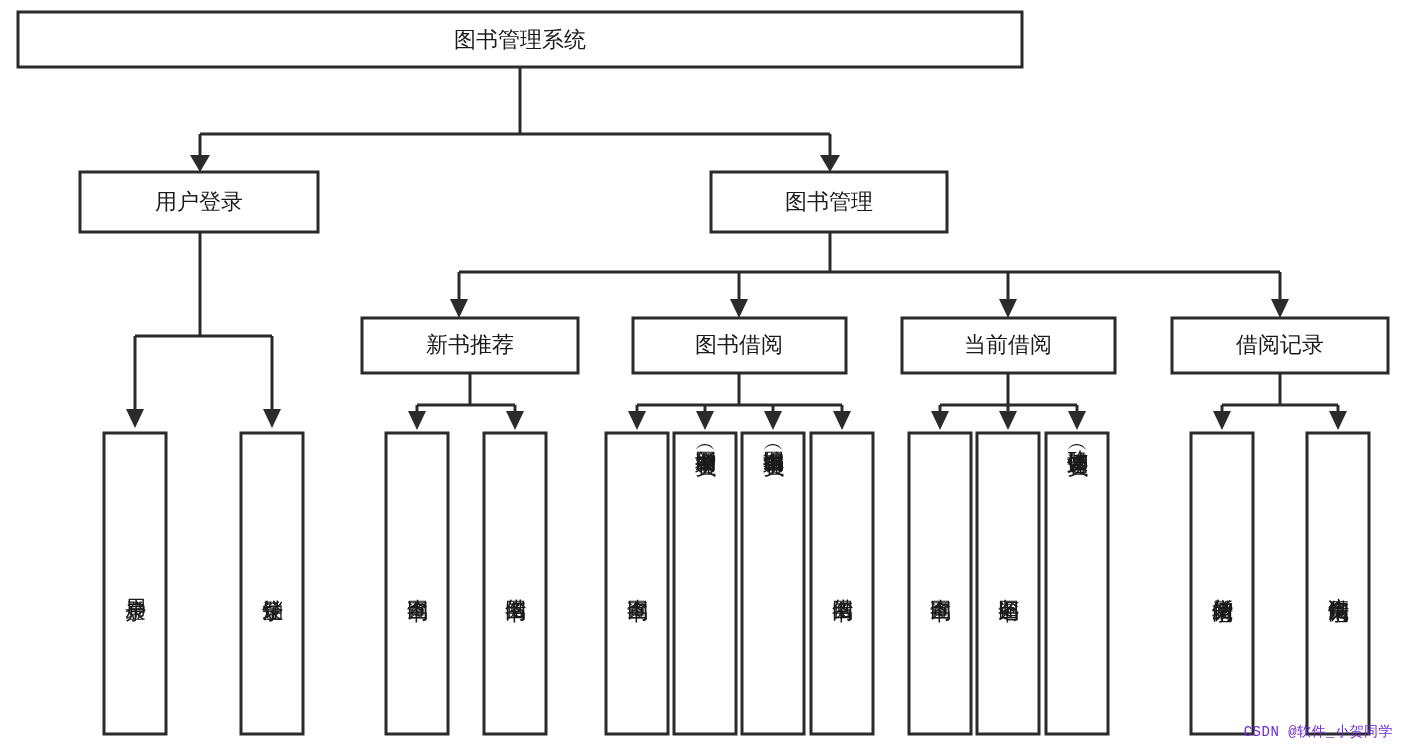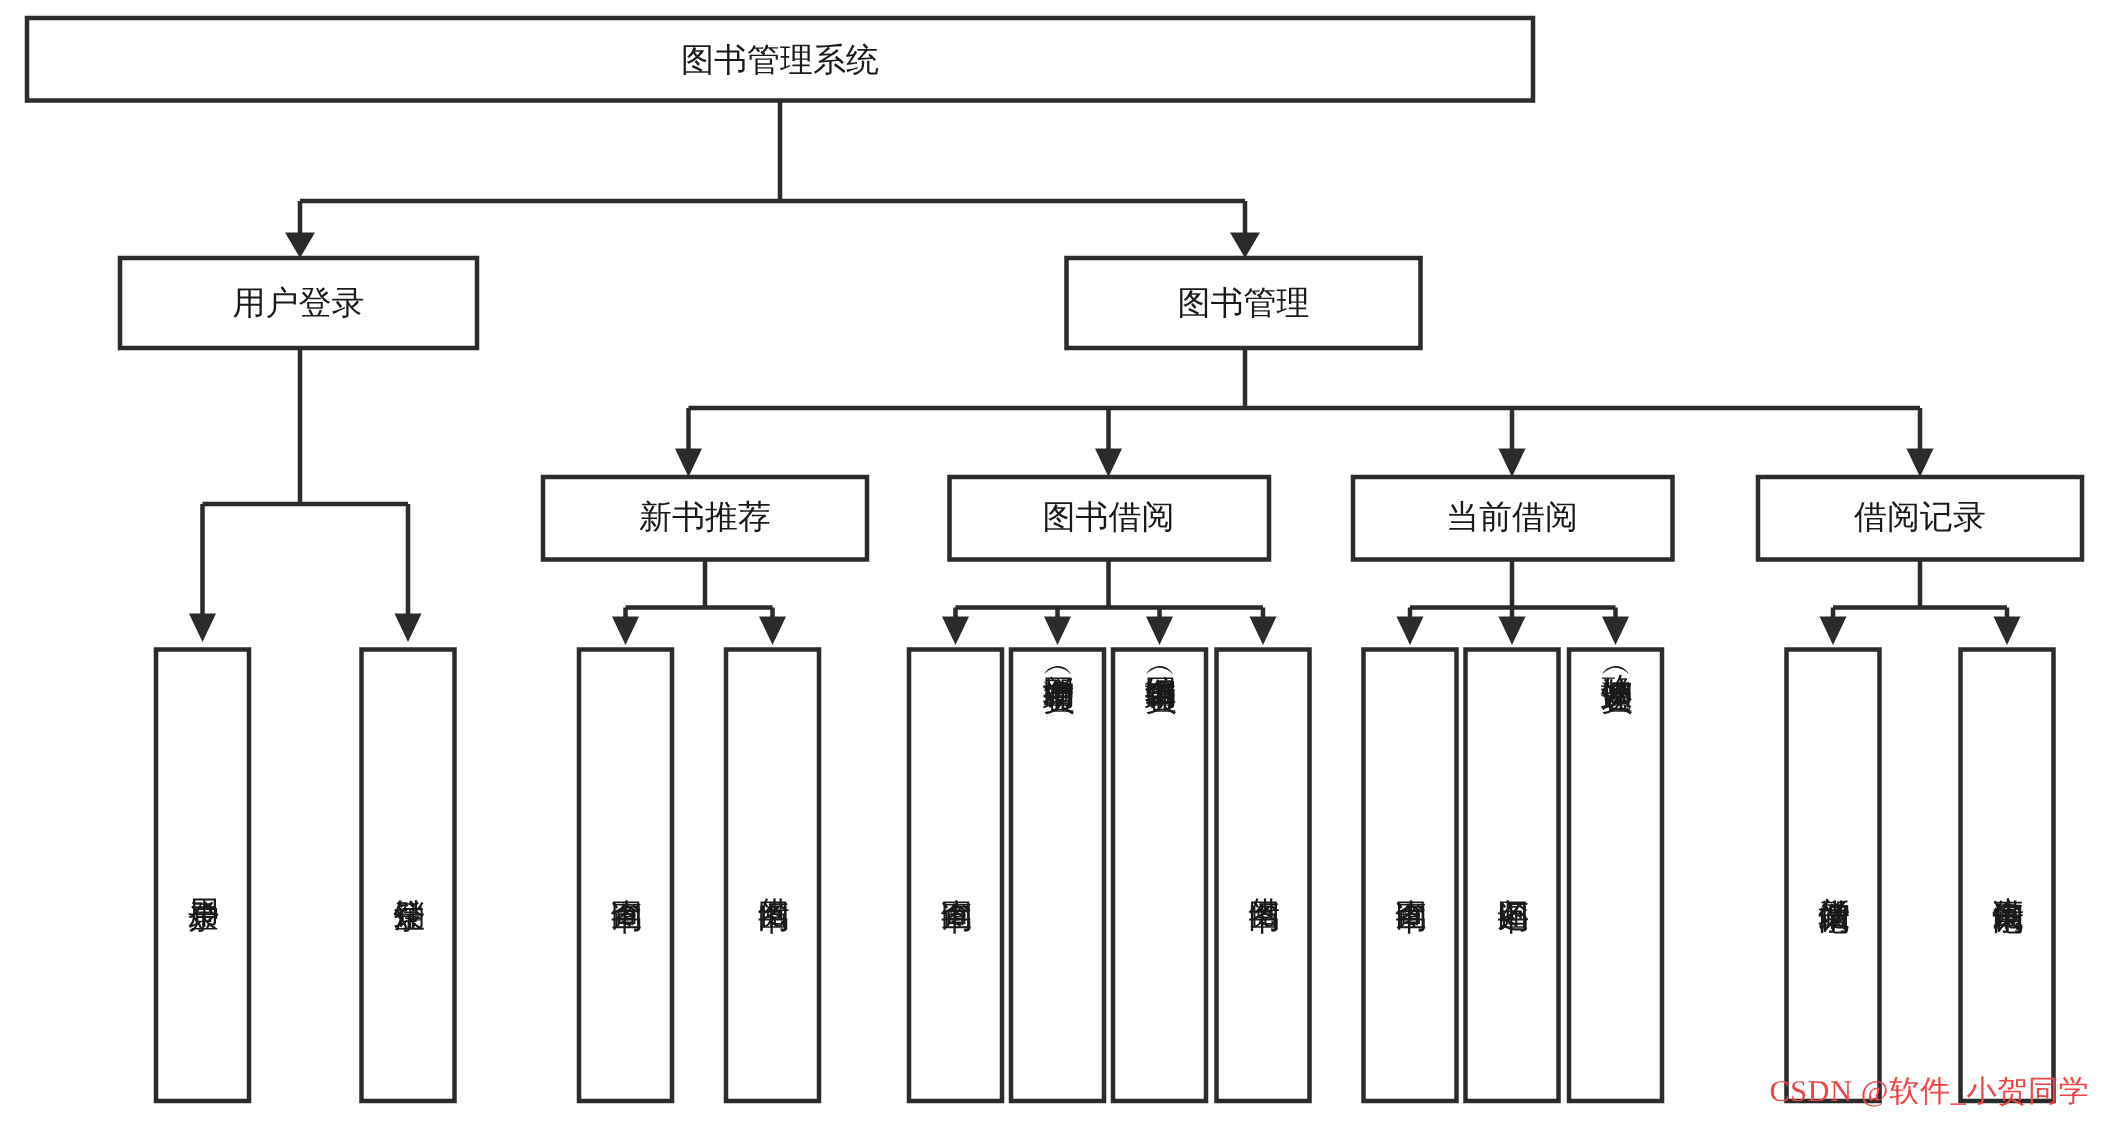--- a/index.html
+++ b/index.html
@@ -61,23 +61,23 @@
     font-size: 21px;
     line-height: 1.12;
     letter-spacing: 1px;
     color: #1a1a1a;
     white-space: nowrap;
   }
   #watermark {
     position: absolute;
     right: 8px;
     bottom: 6px;
-    font-family: Liberation Serif, serif;
-    font-size: 20px;
-    color: #ef4444;
+    font-family: Liberation Mono, monospace;
+    font-size: 14px;
+    color: #6d28d9;
     letter-spacing: 0.5px;
     user-select: none;
   }
 </style>
 </head>
 <body>
 
 <div id="diagram-root">
 
   <svg id="tree-svg" viewBox="0 0 1405 747">

